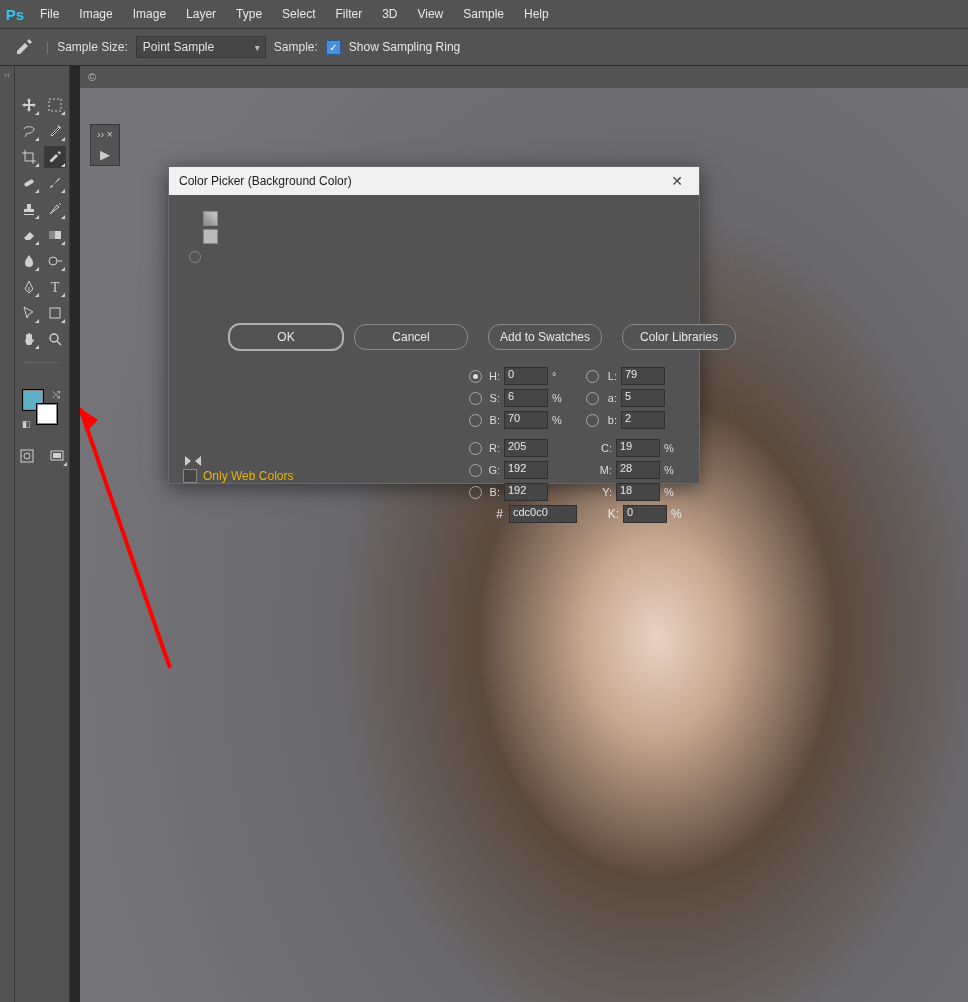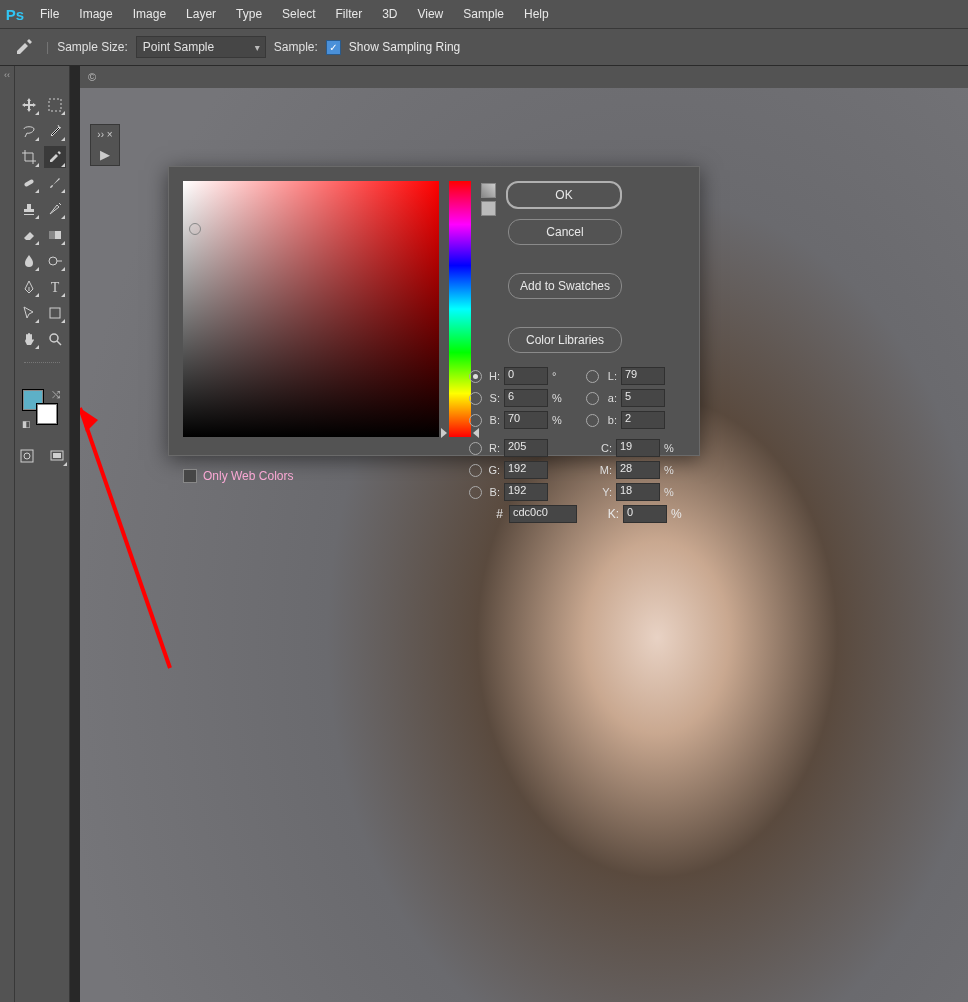--- a/index.html
+++ b/index.html
@@ -41,34 +41,34 @@
 .hue-bar{width:22px;height:256px;background:linear-gradient(to bottom,#ff0000 0%,#ff00ff 17%,#0000ff 33%,#00ffff 50%,#00ff00 67%,#ffff00 83%,#ff0000 100%);position:relative}
 .hue-ptr-l{position:absolute;bottom:-1px;left:-8px;width:0;height:0;border-top:5px solid transparent;border-bottom:5px solid transparent;border-left:6px solid #ccc}
 .hue-ptr-r{position:absolute;bottom:-1px;right:-8px;width:0;height:0;border-top:5px solid transparent;border-bottom:5px solid transparent;border-right:6px solid #ccc}
 .preview-col{display:flex;flex-direction:column;align-items:center;gap:3px}
 .prev-label{color:#ddd;font-size:11px}
 .prev-box{width:64px;height:32px;border:1px solid #222}
 .prev-new{background:#cdc0c0}
 .prev-cur{background:#ffffff}
 .cubes{display:flex;flex-direction:column;gap:3px;margin-top:2px}
 .cube{width:13px;height:13px;border:1px solid #888}
-.btn-col{display:flex;flex-direction:column;gap:10px;align-items:flex-end}
+.btn-col{display:flex;flex-direction:row;gap:10px;align-items:center}
 .ps-btn{width:112px;height:24px;border:1px solid #8a8a8a;border-radius:12px;background:#535353;color:#e8e8e8;display:flex;align-items:center;justify-content:center;cursor:default}
 .ps-btn.primary{border:2px solid #b0b0b0}
 .field-area{position:absolute;top:200px;left:300px;width:230px}
 .frow{display:flex;align-items:center;gap:4px;margin-bottom:4px;font-size:11px;color:#ddd}
 .radio{width:11px;height:11px;border:1px solid #aaa;border-radius:50%;display:inline-flex;align-items:center;justify-content:center}
 .radio.on::after{content:"";width:5px;height:5px;background:#ddd;border-radius:50%}
 .flabel{width:14px;text-align:right}
 .finput{width:36px;height:16px;background:#464646;border:1px solid #303030;color:#e8e8e8;padding:0 3px;font-size:11px}
 .funit{width:14px}
 .right-set{margin-left:16px;display:flex;align-items:center;gap:4px}
 .hex-row{display:flex;align-items:center;gap:6px;margin-top:4px}
 .hex-input{width:60px;height:16px;background:#464646;border:1px solid #303030;color:#e8e8e8;padding:0 3px;font-size:11px}
-.webcolors{position:absolute;left:14px;top:302px;display:flex;align-items:flex-end;gap:6px;color:#f9a8d4}
+.webcolors{position:absolute;left:14px;top:302px;display:flex;align-items:flex-end;gap:6px;color:#eab308}
 .chk{width:12px;height:12px;border:1px solid #888;background:#464646}
 svg{display:block}
 </style>
 </head>
 <body>
 
 <div class="menubar">
   <div class="ps-logo">Ps</div>
   <div class="menu-item">File</div>
   <div class="menu-item">Image</div>
@@ -277,20 +277,24 @@
         <span class="dots">›› ×</span>
         <span style="font-size:13px">▶</span>
       </div>
 
       <svg class="arrow-annotation" viewBox="0 0 140 300">
         <line x1="110" y1="280" x2="20" y2="20" stroke="#ff0000" stroke-width="4"></line>
         <polygon points="20,20 38,32 26,44" fill="#ff0000"></polygon>
       </svg>
 
       <div class="dialog">
+        <div class="dlg-title">
+          <span>Color Picker (Background Color)</span>
+          <span class="dlg-close">✕</span>
+        </div>
         <div class="dlg-body">
           <div class="sv-box">
             <div class="sv-cursor"></div>
           </div>
           <div class="hue-bar">
             <span class="hue-ptr-l"></span>
               <span class="hue-ptr-r"></span>
           </div>
           <div class="cubes">
             <div class="cube" style="background:linear-gradient(45deg,#888,#ccc)"></div>

